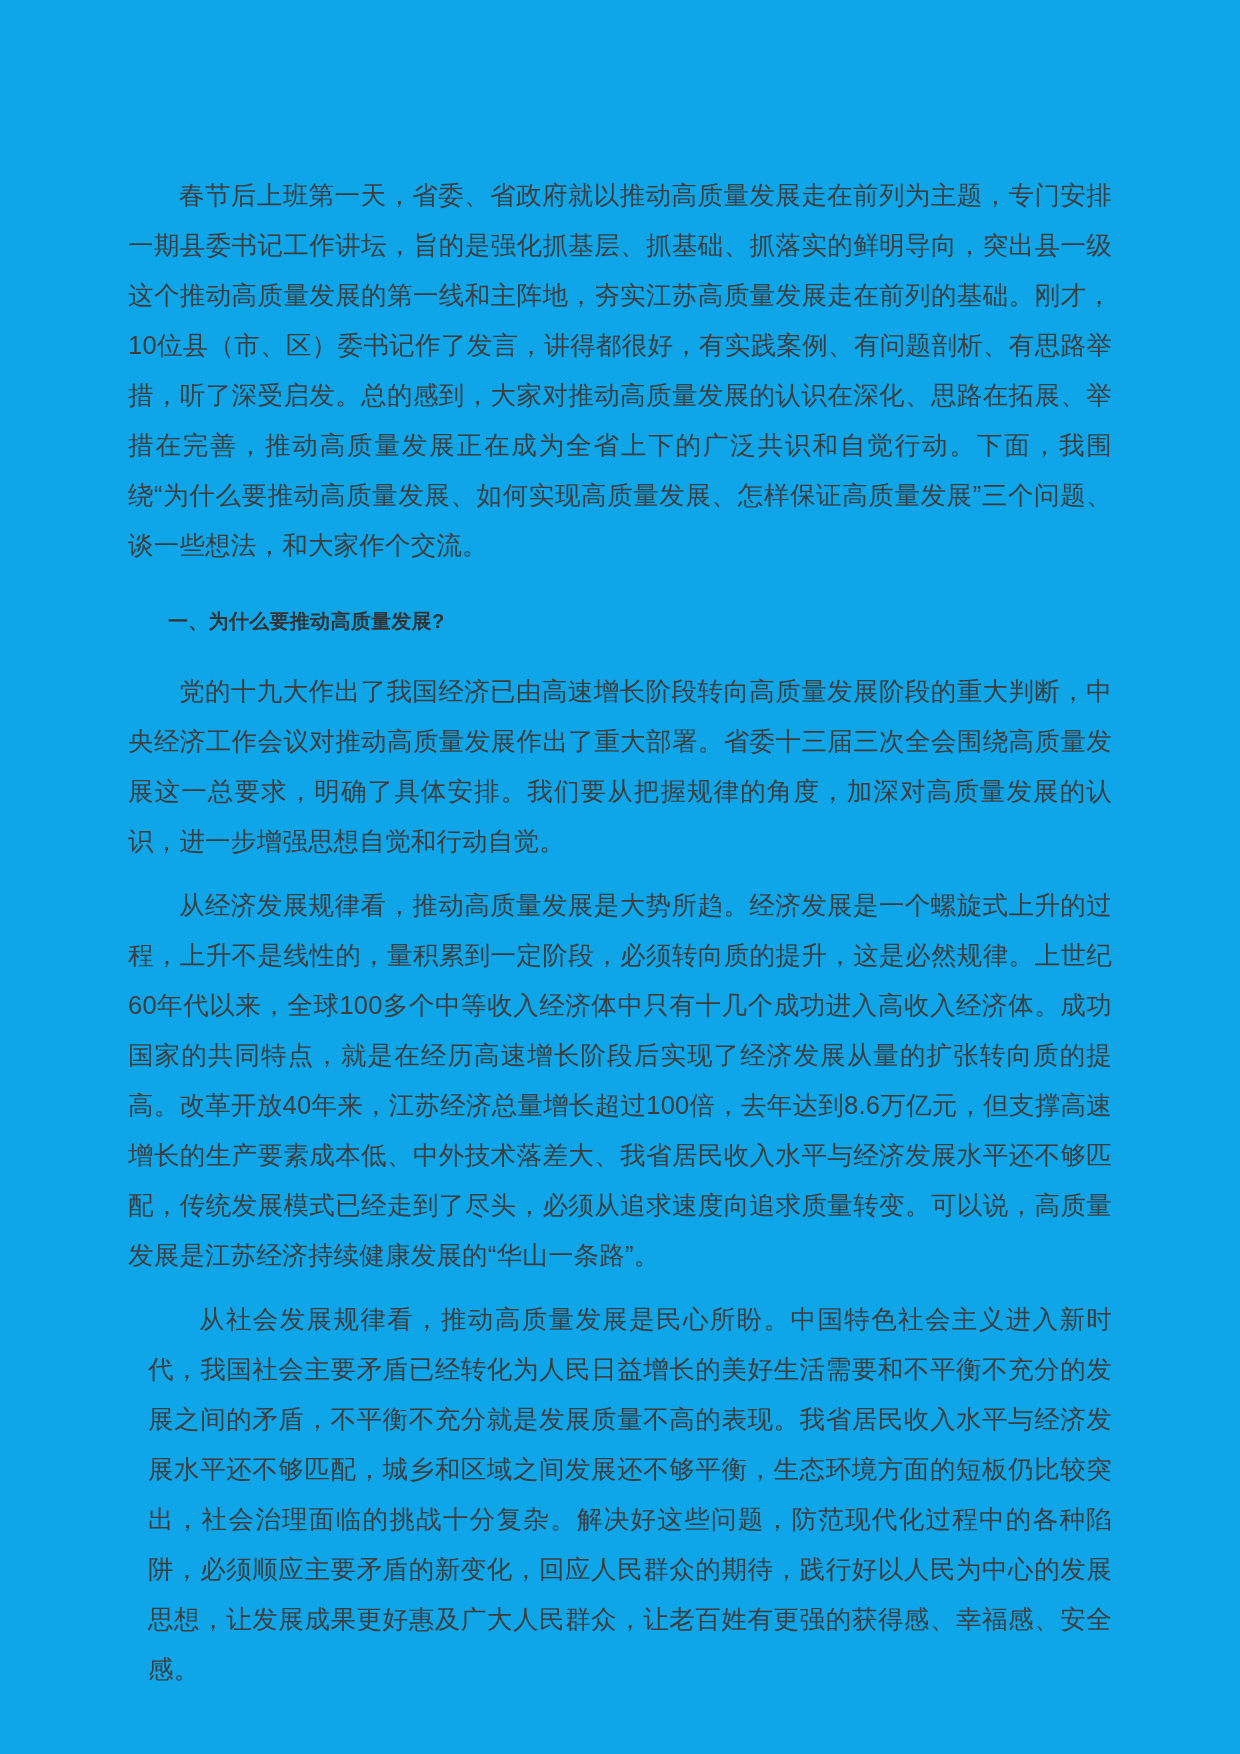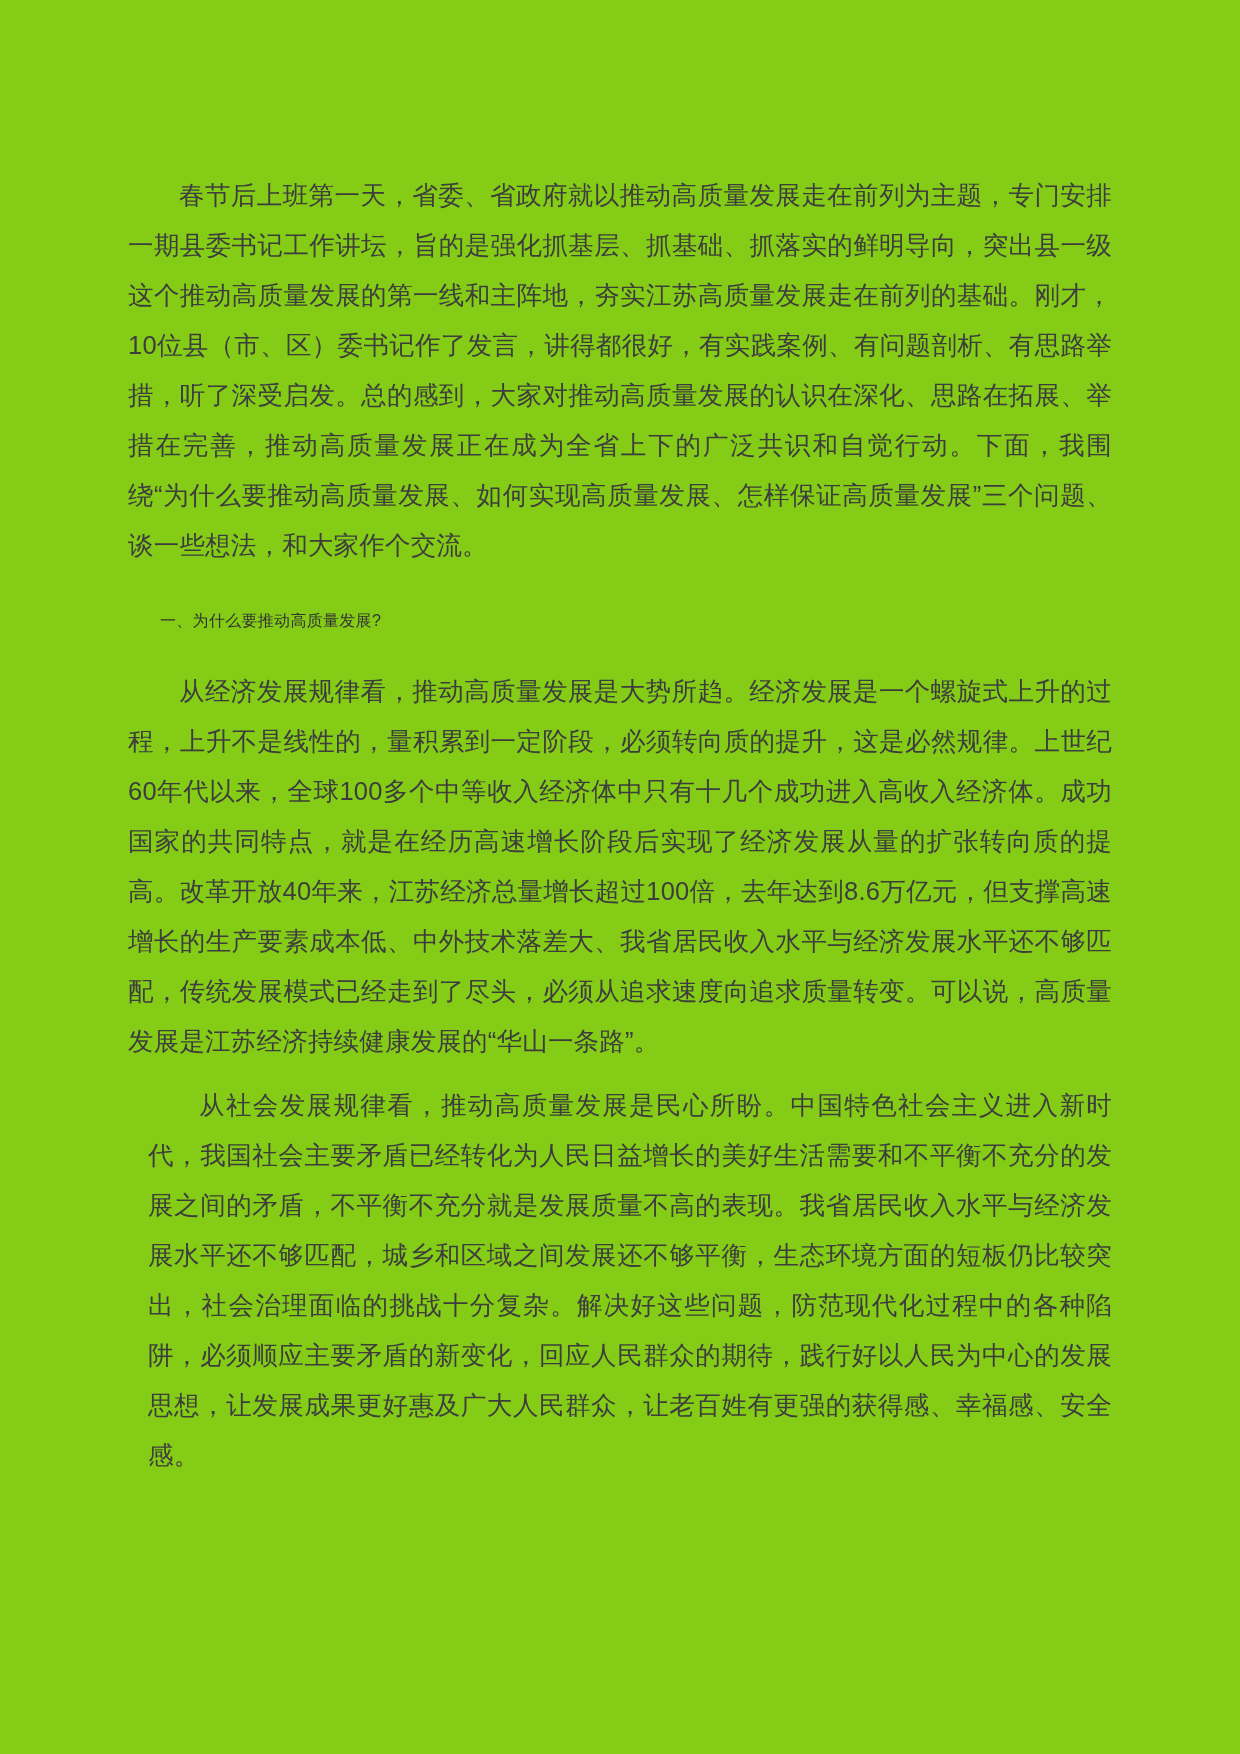--- a/index.html
+++ b/index.html
@@ -12,59 +12,60 @@
     height: 1754px;
     font-family: "Liberation Sans", "DejaVu Sans", sans-serif;
     color: #3a3a3a;
     -webkit-font-smoothing: antialiased;
   }
   .page {
     box-sizing: border-box;
     width: 1240px;
     min-height: 1754px;
     padding: 170px 128px 60px 128px;
-    background: #84cc16;
+    background: #0ea5e9;
   }
   .doc-body {
     width: 984px;
   }
   p.para {
     margin: 0 0 14px 0;
     font-size: 25.5px;
     line-height: 50px;
     color: #3d3d3d;
     text-align: justify;
     text-justify: inter-ideograph;
     text-indent: 2em;
     letter-spacing: 0.2px;
     word-break: break-all;
   }
   h2.section-heading {
     margin: 26px 0 20px 0;
-    font-size: 16px;
+    font-size: 20px;
     line-height: 50px;
-    font-weight: normal;
+    font-weight: bold;
     color: #333333;
     text-indent: 2em;
     letter-spacing: 0.3px;
   }
   p.para:last-child {
     margin-bottom: 0;
     margin-left: 20px;
   }
 </style>
 </head>
 <body>
 
 <div class="page">
   <div class="doc-body">
 
     <p class="para">春节后上班第一天，省委、省政府就以推动高质量发展走在前列为主题，专门安排一期县委书记工作讲坛，旨的是强化抓基层、抓基础、抓落实的鲜明导向，突出县一级这个推动高质量发展的第一线和主阵地，夯实江苏高质量发展走在前列的基础。刚才，10位县（市、区）委书记作了发言，讲得都很好，有实践案例、有问题剖析、有思路举措，听了深受启发。总的感到，大家对推动高质量发展的认识在深化、思路在拓展、举措在完善，推动高质量发展正在成为全省上下的广泛共识和自觉行动。下面，我围绕“为什么要推动高质量发展、如何实现高质量发展、怎样保证高质量发展”三个问题、谈一些想法，和大家作个交流。</p>
 
     <h2 class="section-heading">一、为什么要推动高质量发展?</h2>
 
+    <p class="para">党的十九大作出了我国经济已由高速增长阶段转向高质量发展阶段的重大判断，中央经济工作会议对推动高质量发展作出了重大部署。省委十三届三次全会围绕高质量发展这一总要求，明确了具体安排。我们要从把握规律的角度，加深对高质量发展的认识，进一步增强思想自觉和行动自觉。</p>
 
     <p class="para">从经济发展规律看，推动高质量发展是大势所趋。经济发展是一个螺旋式上升的过程，上升不是线性的，量积累到一定阶段，必须转向质的提升，这是必然规律。上世纪60年代以来，全球100多个中等收入经济体中只有十几个成功进入高收入经济体。成功国家的共同特点，就是在经历高速增长阶段后实现了经济发展从量的扩张转向质的提高。改革开放40年来，江苏经济总量增长超过100倍，去年达到8.6万亿元，但支撑高速增长的生产要素成本低、中外技术落差大、我省居民收入水平与经济发展水平还不够匹配，传统发展模式已经走到了尽头，必须从追求速度向追求质量转变。可以说，高质量发展是江苏经济持续健康发展的“华山一条路”。</p>
 
     <p class="para">从社会发展规律看，推动高质量发展是民心所盼。中国特色社会主义进入新时代，我国社会主要矛盾已经转化为人民日益增长的美好生活需要和不平衡不充分的发展之间的矛盾，不平衡不充分就是发展质量不高的表现。我省居民收入水平与经济发展水平还不够匹配，城乡和区域之间发展还不够平衡，生态环境方面的短板仍比较突出，社会治理面临的挑战十分复杂。解决好这些问题，防范现代化过程中的各种陷阱，必须顺应主要矛盾的新变化，回应人民群众的期待，践行好以人民为中心的发展思想，让发展成果更好惠及广大人民群众，让老百姓有更强的获得感、幸福感、安全感。</p>
 
   </div>
 </div>
 
 </body></html>

